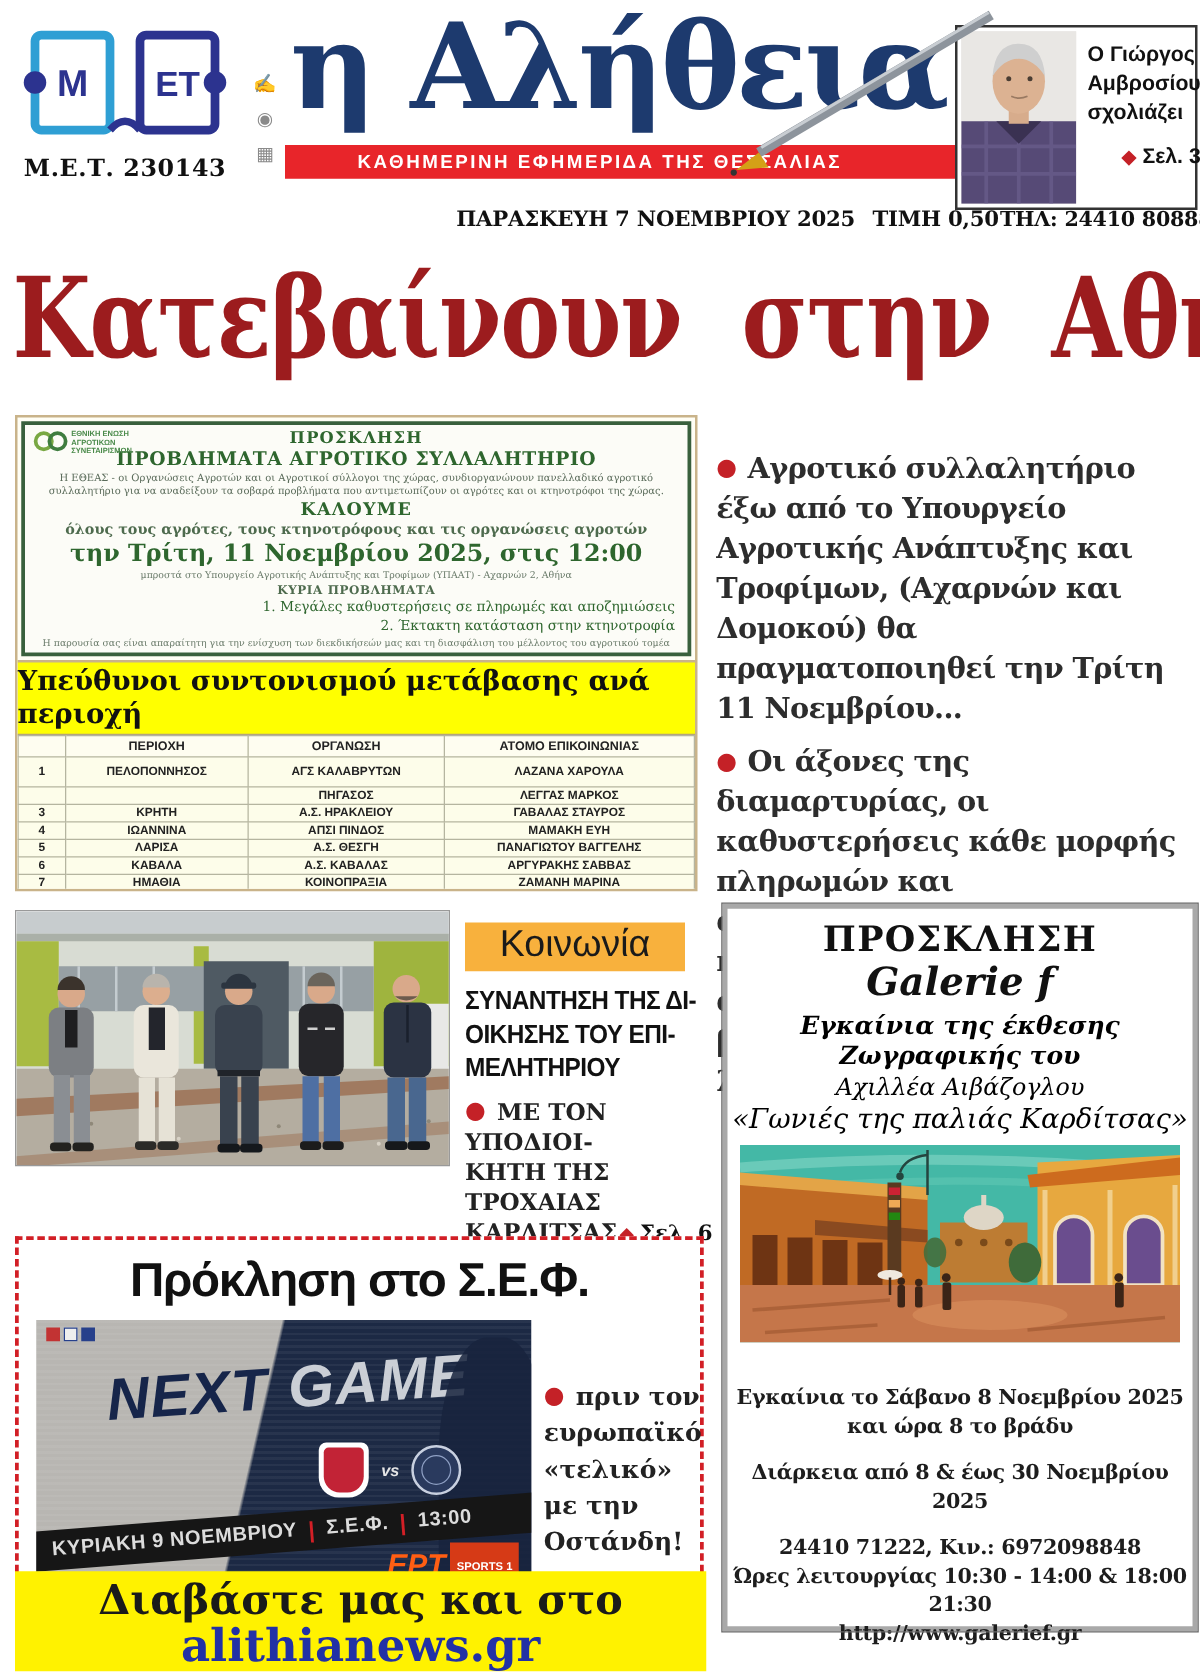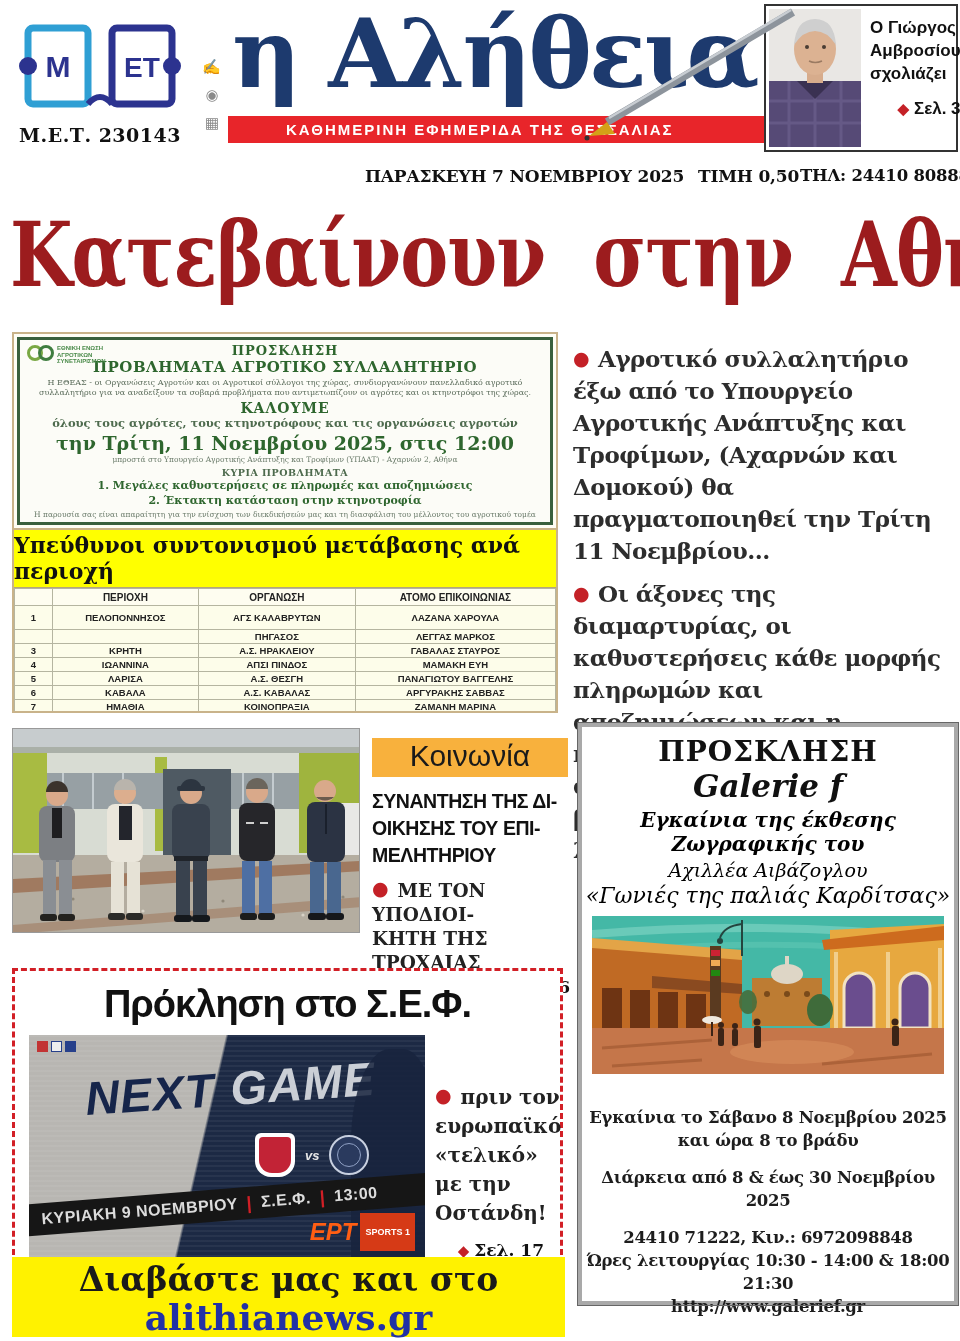--- a/index.html
+++ b/index.html
@@ -7,21 +7,21 @@
   .page { position:relative; width:960px; height:1341px; background:#fff; overflow:hidden; }
 
   
   .met { position:absolute; left:18px; top:20px; width:164px; text-align:center; }
   .met-caption { font-size:19px; font-weight:bold; color:#111; margin-top:2px; letter-spacing:0.5px; }
   .stamps { position:absolute; left:198px; top:58px; width:28px; display:flex; flex-direction:column; gap:10px; color:#8a8a8a; font-size:15px; text-align:center; }
   .masthead-title { position:absolute; left:232px; top:6px; font-size:95px; line-height:1; font-weight:bold; color:#1d3a6e; letter-spacing:-3px; }
   .masthead-bar { position:absolute; left:228px; top:116px; width:594px; height:27px; background:#e8252a; }
   .masthead-bar span { display:block; line-height:27px; padding-left:58px; color:#fff; font-family:"Liberation Sans", sans-serif; font-weight:bold; font-size:15px; letter-spacing:2px; }
   .pen { position:absolute; left:545px; top:6px; z-index:5; }
-  .columnist-box { position:absolute; left:764px; top:4px; width:194px; height:148px; border:2px solid #333; display:flex; background:#fff; }
+  .columnist-box { position:absolute; left:764px; top:20px; width:194px; height:148px; border:2px solid #333; display:flex; background:#fff; }
   .portrait { width:92px; height:138px; margin:3px; background:#e9e7e4; flex:none; }
   .col-txt { flex:1; padding:10px 4px 0 6px; font-family:"Liberation Sans", sans-serif; font-weight:bold; font-size:17px; line-height:23px; color:#111; }
   .col-ref { margin-top:12px; text-align:right; font-size:16px; }
   .diamond { color:#c42127; font-size:15px; margin-right:5px; }
   .pageref { font-weight:bold; font-size:17px; color:#111; }
 
   
   .dateline { position:absolute; top:166px; left:0; width:960px; height:26px; font-weight:bold; font-size:17px; color:#111; }
   .dateline span { position:absolute; white-space:nowrap; letter-spacing:-0.2px; }
   .dl-issue { left:38px; } .dl-date { left:365px; } .dl-price { left:698px; } .dl-phone { left:800px; font-size:16.5px; }
@@ -37,57 +37,57 @@
   .eth-ring.dark { border-color:#3f7d3f; margin-left:-8px; }
   .eth-text { width:72px; font-family:"Liberation Sans", sans-serif; font-size:6px; line-height:6.5px; font-weight:bold; color:#4a8a4a; text-align:left; }
   .po-t1 { font-size:13px; font-weight:bold; color:#2e662e; letter-spacing:1px; }
   .po-t2 { font-size:15px; font-weight:bold; color:#2e662e; letter-spacing:0.5px; }
   .po-intro { font-size:8px; line-height:9.5px; color:#5a6b5a; margin-top:2px; }
   .po-call { font-size:14px; font-weight:bold; color:#2e662e; margin-top:3px; letter-spacing:1px; }
   .po-callsub { font-size:11.5px; font-weight:bold; color:#4e6b4e; }
   .po-when { font-size:19px; font-weight:bold; color:#2e662e; margin-top:2px; }
   .po-where { font-size:7.5px; color:#6a7b6a; margin-top:1px; }
   .po-probt { font-size:9.5px; font-weight:bold; color:#4e6b4e; margin-top:3px; letter-spacing:0.5px; }
-  .po-prob { font-size:11px; line-height:12.5px; font-weight:bold; color:#2e662e; margin-top:2px; }
+  .po-prob { font-size:11px; line-height:12.5px; font-weight:normal; color:#2e662e; margin-top:2px;text-align:right; }
   .po-presence { font-size:7.5px; color:#6a7b6a; margin-top:3px; }
   .po-slogan { font-size:13.5px; font-weight:bold; color:#2e662e; margin-top:3px; letter-spacing:0.5px; }
   .coord-strip { background:#ffff00; border-top:2px solid #c9b38a; border-bottom:1px solid #b5a57a; font-weight:bold; font-size:22px; color:#111; padding:2px 0 3px; }
   table.coord { width:100%; border-collapse:collapse; background:#fdfdea; font-family:"Liberation Sans", sans-serif; font-weight:bold; font-size:9.5px; color:#222; text-align:center; table-layout:fixed; }
   table.coord th, table.coord td { border:1px solid #b5b5a0; padding:1px 14px; height:13px; overflow:hidden; white-space:nowrap; }
   table.coord th { background:#fefdf0; font-size:10px; height:17px; }
   table.coord tbody tr:first-child td { height:24px; }
   .cw0 { width:7%; } .cw1 { width:27%; } .cw2 { width:29%; } .cw3 { width:37%; }
 
   
-  .lead { position:absolute; left:573px; top:342px; width:385px; }
+  .lead { position:absolute; left:573px; top:358px; width:385px; }
   .lead p { margin:0 0 10px; font-size:23px; line-height:32px; font-weight:bold; color:#2d2d2d; letter-spacing:-0.5px; }
   .bdot { color:#c42127; font-size:19px; margin-right:9px; vertical-align:2px; }
   .lead-ref { text-align:right; margin-top:2px; }
 
   
   .photo5 { position:absolute; left:12px; top:728px; width:348px; height:205px; border:1px solid #999; overflow:hidden; }
   .society { position:absolute; left:372px; top:738px; width:198px; }
-  .soc-label { width:196px; background:#f8b13d; text-align:center; font-family:"Liberation Sans", sans-serif; font-size:30px; color:#1a1a1a; padding:1px 0 4px; }
+  .soc-label { width:176px; background:#f8b13d; text-align:center; font-family:"Liberation Sans", sans-serif; font-size:30px; color:#1a1a1a; padding:1px 0 4px; }
   .soc-title { margin-top:10px; font-family:"Liberation Sans", sans-serif; font-weight:bold; font-size:21px; line-height:27px; color:#111; letter-spacing:-0.5px; transform:scaleX(0.93); transform-origin:left; white-space:nowrap; }
   .soc-bullet { margin-top:8px; font-weight:bold; font-size:18.5px; line-height:24px; color:#222; }
   .soc-ref { text-align:right; margin-top:-22px; }
 
   
   .gallery-box { position:absolute; left:578px; top:723px; width:380px; height:582px; border:4px solid #a9a9a9; outline:1px solid #666; background:#fff; text-align:center; }
   .g-title { margin-top:8px; font-size:28px; font-weight:bold; letter-spacing:1px; color:#111; }
   .g-name { font-size:31px; font-weight:bold; font-style:italic; color:#111; }
   .g-sub { font-size:20px; font-weight:bold; font-style:italic; margin-top:4px; }
   .g-artist { font-size:19px; font-style:italic; margin-top:3px; }
   .g-exh { font-size:22px; font-style:italic; margin-top:2px; }
   .g-paint { margin:8px auto 0; width:352px; height:158px; }
   .g-details { margin-top:32px; font-weight:bold; font-size:16.5px; line-height:23px; color:#1d1d1d; letter-spacing:-0.3px; }
   .g-gap { height:14px; }
 
   
-  .sef-box { position:absolute; left:12px; top:968px; width:551px; height:305px; border:3px dashed #d21f26; background:#fff; }
+  .sef-box { position:absolute; left:12px; top:989px; width:551px; height:305px; border:3px dashed #d21f26; background:#fff; }
   .sef-head { margin:12px 0 0; text-align:center; font-family:"Liberation Sans", sans-serif; font-weight:bold; font-size:38px; color:#111; letter-spacing:-1px; }
   .ng { position:absolute; left:14px; top:64px; width:396px; height:222px; background:linear-gradient(103deg,#b8b6b2 0%,#b8b6b2 44%,#1c2944 44.6%,#1c2944 100%); overflow:hidden; }
   .ng::before { content:''; position:absolute; inset:0; background:repeating-linear-gradient(0deg, rgba(255,255,255,0.05) 0 2px, transparent 2px 5px); pointer-events:none; }
   .ng-flags { position:absolute; top:6px; left:8px; display:flex; gap:3px; }
   .ng-flags i { width:11px; height:11px; }
   .ng-title { position:absolute; top:26px; left:56px; font-family:"Liberation Sans", sans-serif; font-weight:bold; font-style:italic; font-size:47px; letter-spacing:1px; transform:rotate(-4deg); white-space:nowrap; }
   .ng-next { color:#16254a; } .ng-game { color:#d9dde2; margin-left:16px; opacity:0.92; }
   .ng-logos { position:absolute; top:98px; left:226px; display:flex; align-items:center; gap:10px; }
   .logo-red { width:40px; height:44px; background:#fff; border-radius:6px 6px 16px 16px; position:relative; }
   .logo-red::after { content:''; position:absolute; inset:4px; background:#c22336; border-radius:4px 4px 13px 13px; }

